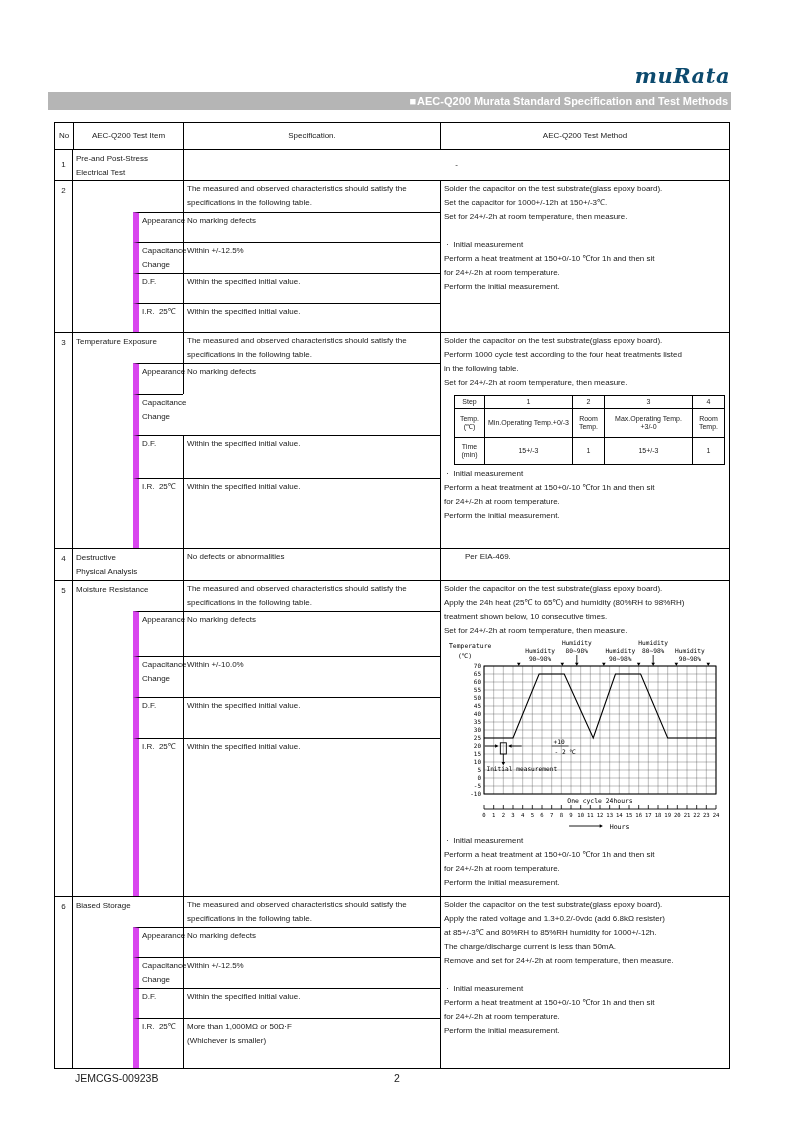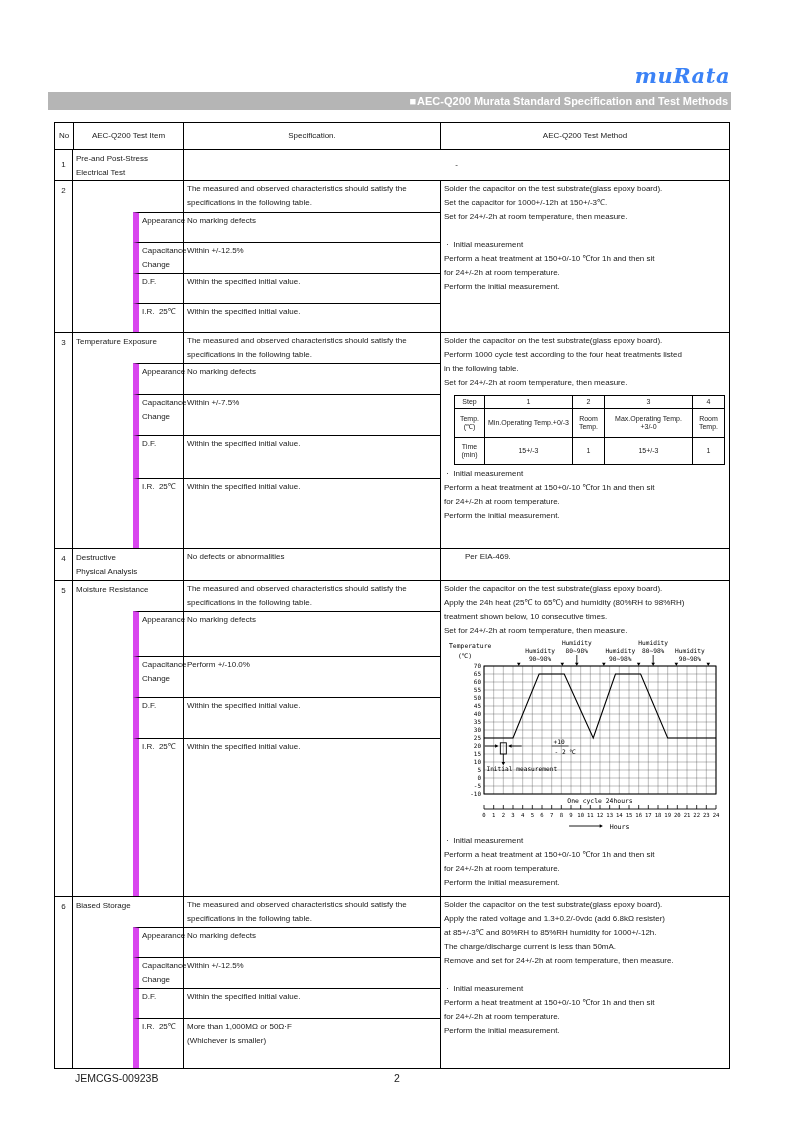--- a/index.html
+++ b/index.html
@@ -1,21 +1,21 @@
 <!DOCTYPE html>
 <html><head>
 <meta charset="utf-8">
 <style>
   * { margin:0; padding:0; box-sizing:border-box; }
   body { background:#ffffff; font-family:"Liberation Sans", sans-serif; color:#1a1a1a; }
   .page { position:relative; width:794px; height:1122px; background:#fff; overflow:hidden; }
 
   
   .logo { position:absolute; top:63px; right:64px; font-family:"DejaVu Serif", serif;
-          font-style:italic; font-weight:bold; font-size:21px; color:#3b82f6; letter-spacing:0.5px; }
+          font-style:italic; font-weight:bold; font-size:21px; color:#0c4a6e; letter-spacing:0.5px; }
   .banner { position:absolute; top:92px; left:48px; right:63px; height:18px; background:#b5b5b5;
             display:flex; justify-content:flex-end; align-items:center; padding-right:3px;
             color:#fff; font-weight:bold; font-size:11px; white-space:nowrap; }
   .banner .sq { margin-right:1px; }
 
   
   .spec-table { position:absolute; top:122px; left:54px; width:676px; border:1.5px solid #000;
                 font-size:8px; line-height:14px; }
   .thead { display:grid; grid-template-columns:18px 110px 257px auto; height:26px; }
   .th { display:flex; align-items:center; justify-content:center; border-left:1px solid #000; }
@@ -104,21 +104,20 @@
 
     <div class="grp" style="grid-template-rows:30px 31px 41px 43px 70px">
       <div class="c no">3</div>
       <div class="c item pre">Temperature Exposure</div>
       <div class="c spec0 pre">The measured and observed characteristics should satisfy the
 specifications in the following table.</div>
       <div class="c attr pre" style="grid-row:2">Appearance</div>
       <div class="c sval pre" style="grid-row:2">No marking defects</div>
       <div class="c attr pre" style="grid-row:3">Capacitance
 Change</div>
-      <div class="c sval pre" style="grid-row:3">Within +/-7.5%</div>
       <div class="c attr pre" style="grid-row:4">D.F.</div>
       <div class="c sval pre" style="grid-row:4">Within the specified initial value.</div>
       <div class="c attr pre" style="grid-row:5">I.R.&nbsp;&nbsp;25℃</div>
       <div class="c sval pre" style="grid-row:5">Within the specified initial value.</div>
       <div class="c method">
         <div class="pre">Solder the capacitor on the test substrate(glass epoxy board).
 Perform 1000 cycle test according to the four heat treatments listed
 in the following table.
 Set for 24+/-2h at room temperature, then measure.</div>
         <table class="step-table">
@@ -167,21 +166,21 @@
 
     <div class="grp" style="grid-template-rows:30px 45px 41px 41px 158px">
       <div class="c no">5</div>
       <div class="c item pre">Moisture Resistance</div>
       <div class="c spec0 pre">The measured and observed characteristics should satisfy the
 specifications in the following table.</div>
       <div class="c attr pre" style="grid-row:2">Appearance</div>
       <div class="c sval pre" style="grid-row:2">No marking defects</div>
       <div class="c attr pre" style="grid-row:3">Capacitance
 Change</div>
-      <div class="c sval pre" style="grid-row:3">Perform +/-10.0%</div>
+      <div class="c sval pre" style="grid-row:3">Within +/-10.0%</div>
       <div class="c attr pre" style="grid-row:4">D.F.</div>
       <div class="c sval pre" style="grid-row:4">Within the specified initial value.</div>
       <div class="c attr pre" style="grid-row:5">I.R.&nbsp;&nbsp;25℃</div>
       <div class="c sval pre" style="grid-row:5">Within the specified initial value.</div>
       <div class="c method">
         <div class="pre">Solder the capacitor on the test substrate(glass epoxy board).
 Apply the 24h heat (25℃ to 65℃) and humidity (80%RH to 98%RH)
 treatment shown below, 10 consecutive times.
 Set for 24+/-2h at room temperature, then measure.</div>
         <div class="chart-wrap">

